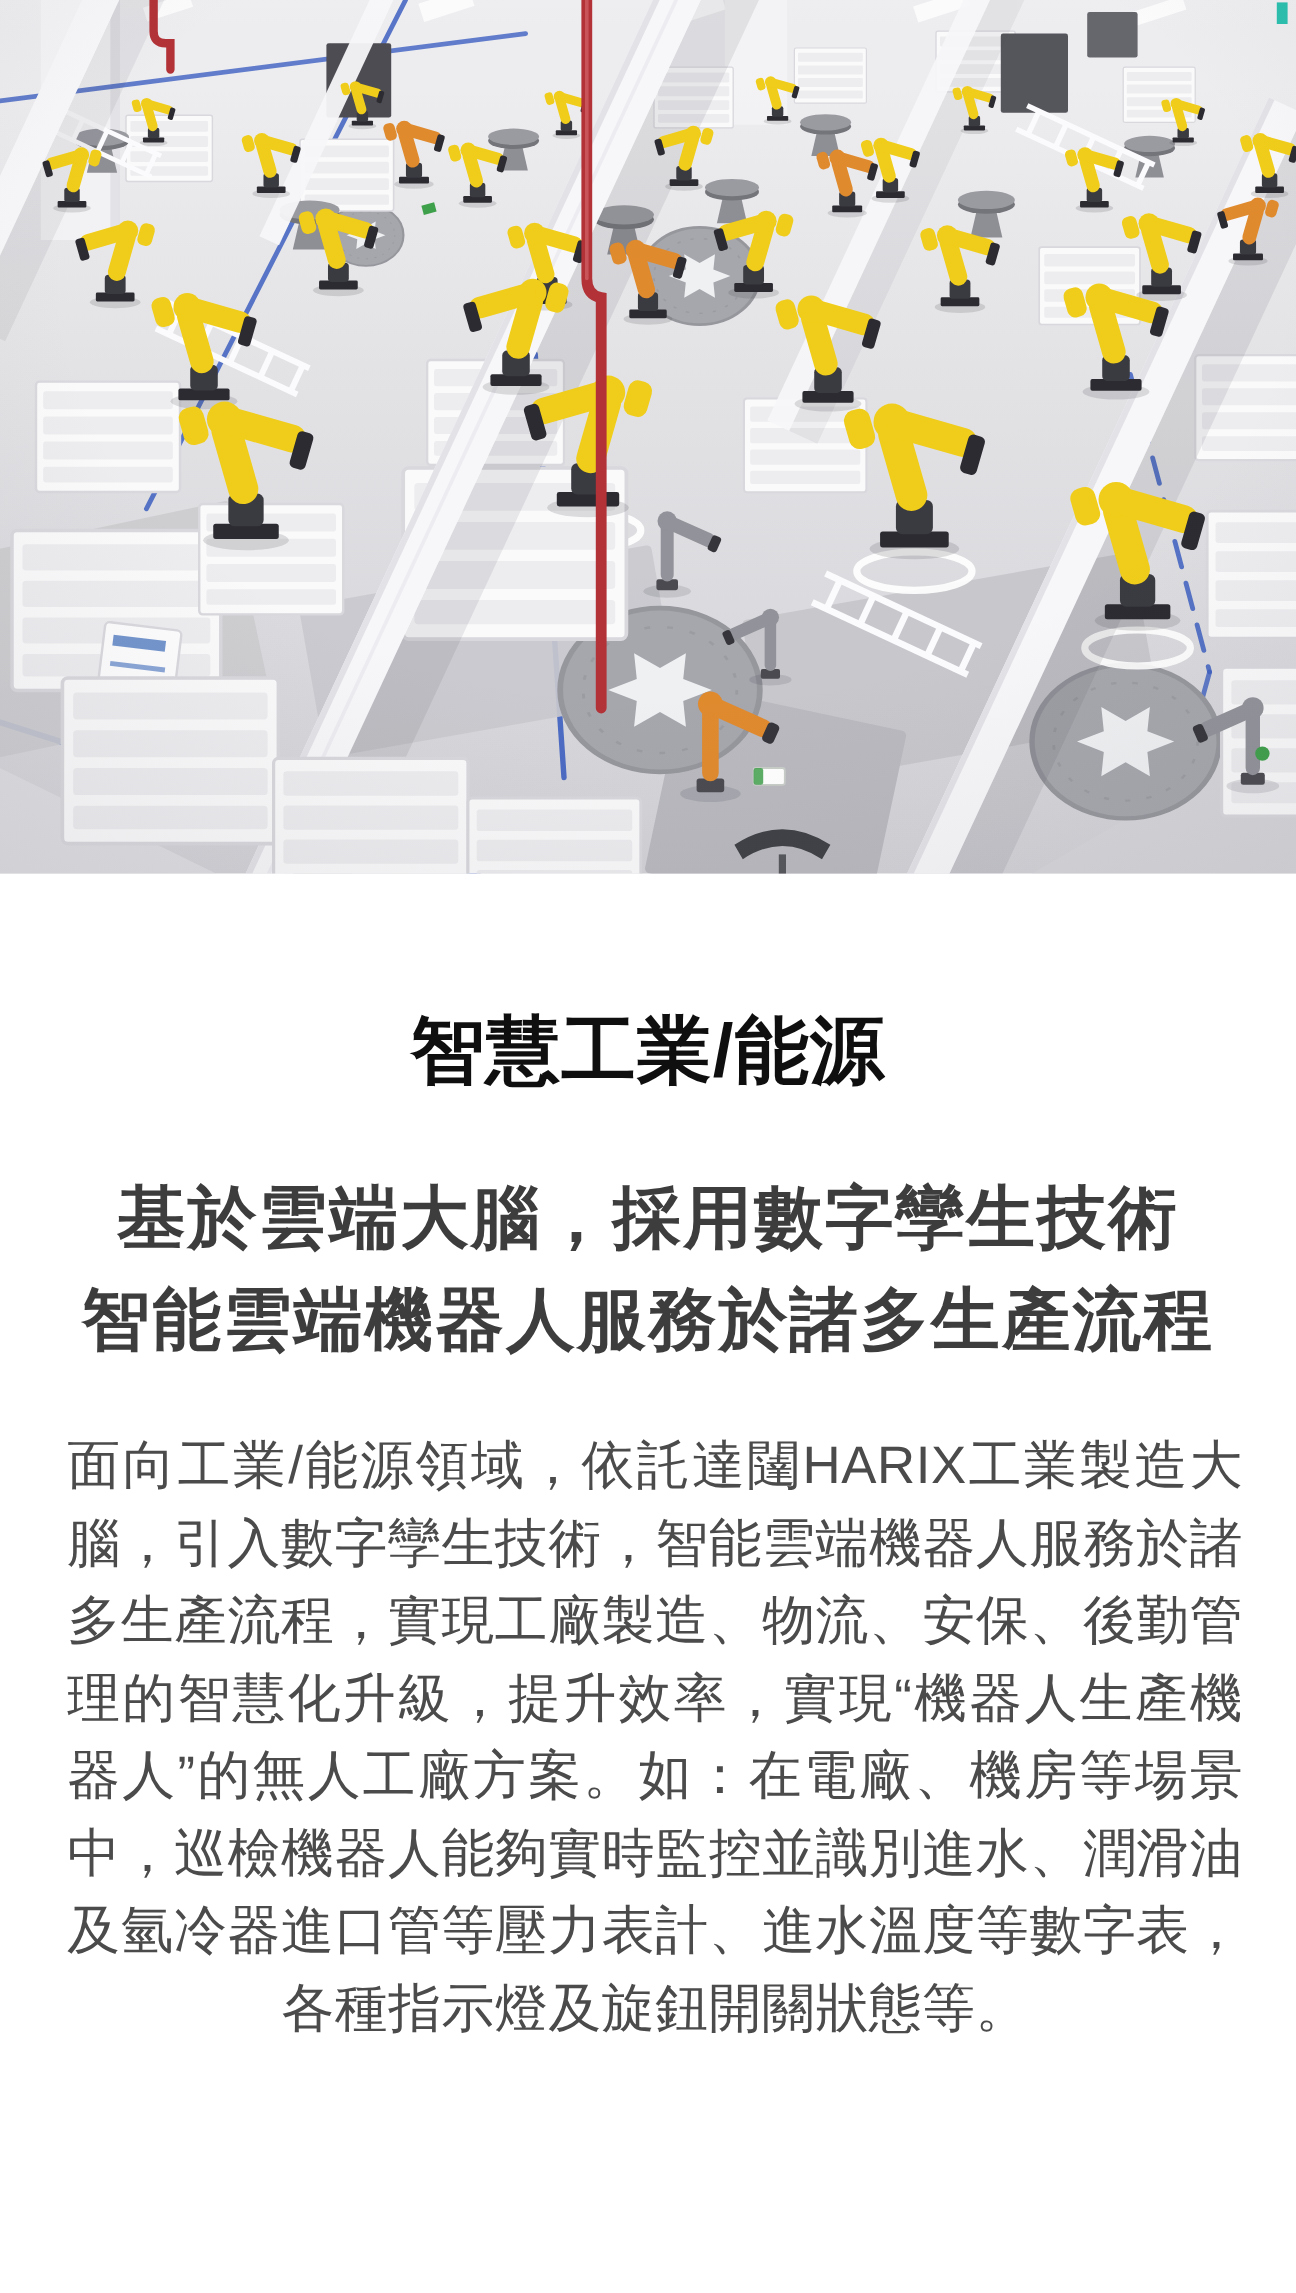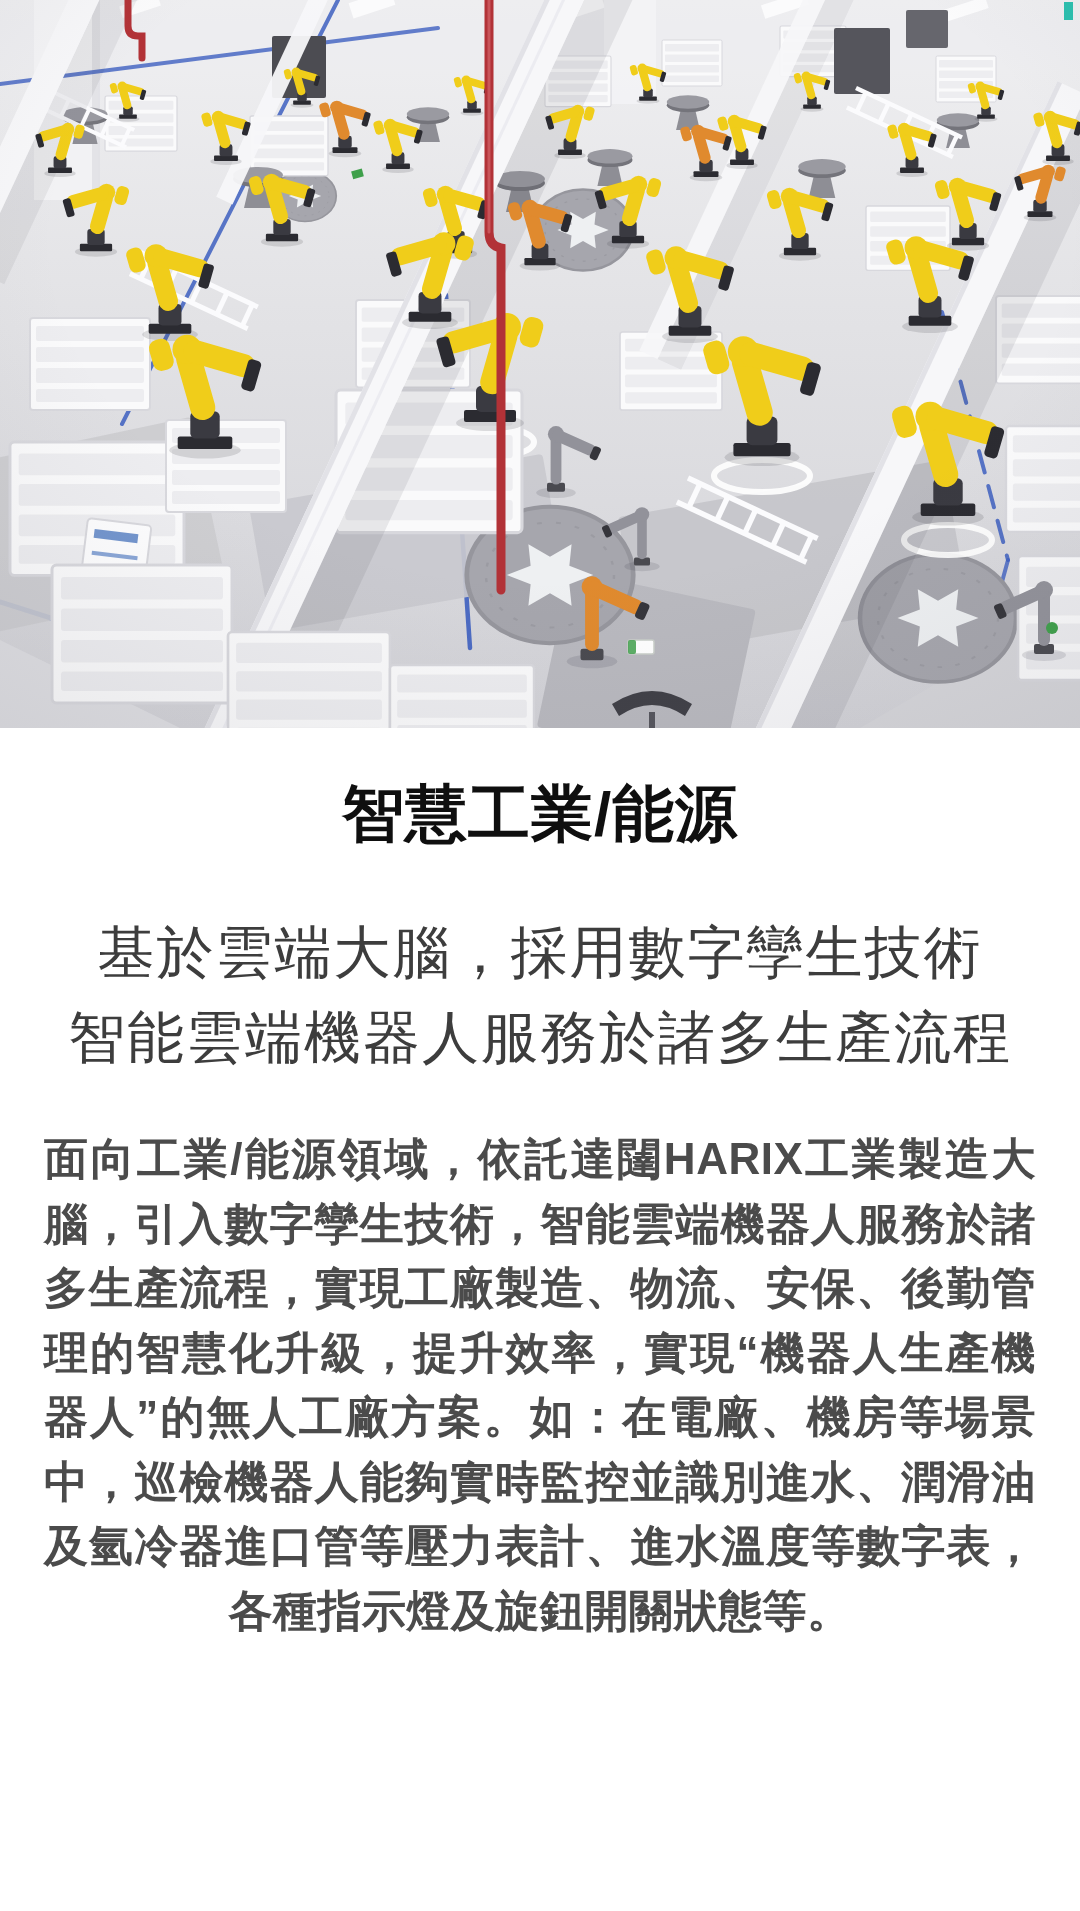--- a/index.html
+++ b/index.html
@@ -8,35 +8,35 @@
     background:var(--page-bg,#ffffff);
     font-family:"Liberation Sans","DejaVu Sans",sans-serif;
     -webkit-font-smoothing:antialiased;
   }
   .page{position:relative;width:1080px;height:1911px;overflow:hidden;background:var(--page-bg,#ffffff);}
   .hero{margin:0;width:1080px;height:728px;display:block;overflow:hidden;background:#e6e6e9;}
   .hero svg{display:block;}
 
   .content{display:block;}
   .title{
-    margin:54px 0 0 0;
+    margin:117px 0 0 0;
     font-size:62px;line-height:64px;font-weight:700;
     color:var(--title-color,#111111);
     text-align:center;letter-spacing:1px;
   }
   .subtitle{
     margin:64px 0 0 0;font-weight:500;
     font-size:57px;line-height:85px;letter-spacing:2px;
     color:var(--subtitle-color,#3d3d3d);
     text-align:center;
   }
-  .subtitle .sub-line{display:block;}
+  .subtitle .sub-line{display:block;font-weight:bold;}
   .body-text{
-    margin:47px 0 0 0;padding:0 44px;
-    font-size:44px;line-height:64.5px;font-weight:700;
+    margin:47px 0 0 12px;padding:0 44px;
+    font-size:44px;line-height:64.5px;font-weight:400;
     color:var(--body-color,#4a4a4a);
     text-align:justify;text-align-last:center;
     letter-spacing:0.5px;
   }
 
   
   .f-yellow{color:var(--robot-yellow,#f0cd1a);}
   .f-orange{color:var(--robot-orange,#e08a2e);}
   .f-gray{color:var(--robot-gray,#92929a);}
   .beam{fill:var(--beam-white,#f7f7f9);}

